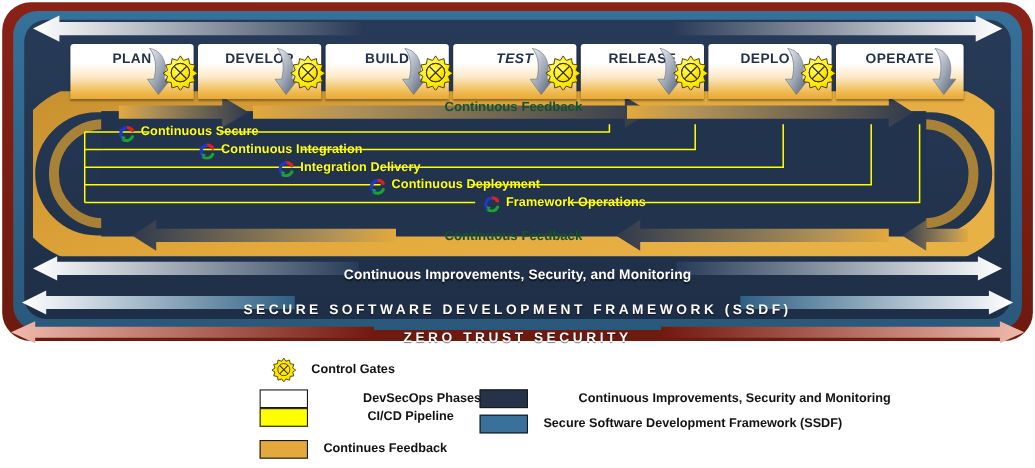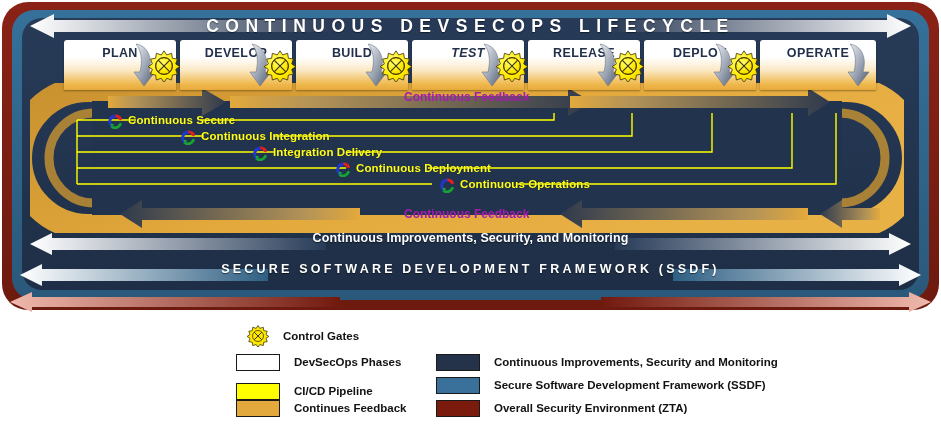--- a/index.html
+++ b/index.html
@@ -39,25 +39,25 @@
   
   #track{position:absolute;left:30px;top:83px;width:874px;height:150px;}
 
   
   #pipe{position:absolute;left:76px;top:114px;width:790px;height:78px;}
   .pipe-label{position:absolute;color:#ffff1a;font-size:11.5px;font-weight:bold;
       white-space:nowrap;letter-spacing:.1px;text-shadow:0 0 1px rgba(0,0,0,.6);}
   .cimark{position:absolute;width:15px;height:15px;}
 
   
-  .fb-cap{position:absolute;font-size:12px;font-weight:bold;color:#a21caf;
+  .fb-cap{position:absolute;font-size:12px;font-weight:bold;color:#14532d;
       white-space:nowrap;z-index:6;}
 
   
-  .band{position:absolute;display:flex;align-items:flex-start;justify-content:center;}
+  .band{position:absolute;display:flex;align-items:flex-end;justify-content:center;}
   .band-text{position:relative;z-index:5;color:#ffffff;font-weight:bold;white-space:nowrap;
       text-shadow:0 1px 1px rgba(0,0,0,.55);}
   #band-ci{left:30px;top:231px;width:881px;height:26px;}
   #band-ci .band-text{font-size:12.5px;letter-spacing:.1px;}
   #band-ssdf{left:20px;top:262px;width:901px;height:26px;}
   #band-ssdf .band-text{font-size:12.5px;letter-spacing:3.2px;}
   #band-zta{left:10px;top:290px;width:921px;height:24px;}
   #band-zta .band-text{font-size:12.5px;letter-spacing:3.2px;}
 
   
@@ -84,21 +84,20 @@
             <stop offset="100%" stop-color="#2a3a55"></stop>
         </linearGradient>
         <linearGradient id="gWhiteR" x1="0" y1="0" x2="1" y2="0">
           <stop offset="0%" stop-color="#2a3a55"></stop>
             <stop offset="100%" stop-color="#ffffff"></stop>
         </linearGradient>
       </defs>
       <path d="M0,15 L24,3 L24,9 L300,9 L300,21 L24,21 L24,27 Z" fill="url(#gWhiteL)"></path>
       <path d="M881,15 L857,3 L857,9 L581,9 L581,21 L857,21 L857,27 Z" fill="url(#gWhiteR)"></path>
     </svg>
-    <div id="title-text">CONTINUOUS DEVSECOPS LIFECYCLE</div>
   </div>
 
   <svg id="track" viewBox="0 0 874 150">
     <defs>
       <linearGradient id="trkShadeL" x1="0" y1="0" x2="1" y2="0.4">
         <stop offset="0%" stop-color="#c9912f"></stop>
           <stop offset="55%" stop-color="#e3a93c"></stop>
         <stop offset="100%" stop-color="#e8b146"></stop>
       </linearGradient>
       <linearGradient id="arrFadeR" x1="0" y1="0" x2="1" y2="0">
@@ -197,21 +196,21 @@
     </svg>
     <div class="pipe-label" style="left:280px;top:48px;">Continuous Deployment</div>
 
     <svg class="cimark" style="left:364px;top:64px;" viewBox="0 0 16 16">
       <path d="M8,2 A6,6 0 0 1 13.2,5" stroke="#e02020" stroke-width="3" fill="none" stroke-linecap="round"></path>
       <path d="M13.2,11 A6,6 0 0 1 4,13.5" stroke="#17a531" stroke-width="3" fill="none" stroke-linecap="round"></path>
       <path d="M3.5,12.5 A6,6 0 0 1 6.6,2.4" stroke="#2037cf" stroke-width="3" fill="none" stroke-linecap="round"></path>
       <path d="M13.6,2.2 L14.4,6.4 L10.4,5.2 Z" fill="#e02020"></path>
       <path d="M3.8,14.2 L2.6,10.2 L6.8,11.2 Z" fill="#17a531"></path>
     </svg>
-    <div class="pipe-label" style="left:384px;top:64px;">Continuous Operations</div>
+    <div class="pipe-label" style="left:384px;top:64px;">Framework Operations</div>
   </div>
 
   <div id="phases">
     <div class="phase" style="left:0px;width:112px;">
       <span>PLAN</span>
     </div>
     <div class="phase" style="left:116px;width:112px;">
       <span>DEVELOP</span>
     </div>
     <div class="phase" style="left:232px;width:112px;">
@@ -360,55 +359,52 @@
             <stop offset="100%" stop-color="#72190e"></stop>
         </linearGradient>
         <linearGradient id="gZtR" x1="0" y1="0" x2="1" y2="0">
           <stop offset="0%" stop-color="#72190e"></stop>
             <stop offset="100%" stop-color="#f0b9ad"></stop>
         </linearGradient>
       </defs>
       <path d="M0,12 L22,2 L22,7 L330,7 L330,17 L22,17 L22,22 Z" fill="url(#gZtL)"></path>
       <path d="M921,12 L899,2 L899,7 L591,7 L591,17 L899,17 L899,22 Z" fill="url(#gZtR)"></path>
     </svg>
+    <div class="band-text">ZERO TRUST SECURITY</div>
   </div>
 
   <div id="legend">
 
     <div class="lg-row" style="left:0px;top:0px;">
       <svg class="lg-gear" viewBox="0 0 40 40">
         <g fill="#ffe800" stroke="#3a3100" stroke-width="1.4">
           <path d="M20,1 l3.4,5.2 6.1,-2.1 1.0,6.2 6.2,1.0 -2.1,6.1 5.2,3.4 -5.2,3.4 2.1,6.1 -6.2,1.0 -1.0,6.2 -6.1,-2.1 -3.4,5.2 -3.4,-5.2 -6.1,2.1 -1.0,-6.2 -6.2,-1.0 2.1,-6.1 -5.2,-3.4 5.2,-3.4 -2.1,-6.1 6.2,-1.0 1.0,-6.2 6.1,2.1 Z"></path>
           <circle cx="20" cy="20" r="10" fill="#ffe800"></circle>
         </g>
         <path d="M13,13 L27,27 M27,13 L13,27" stroke="#3a3100" stroke-width="1.8" fill="none"></path>
       </svg>
       <span class="lg-txt">Control Gates</span>
     </div>
 
-    <div class="lg-row" style="left:0px;top:26px;">
+    <div class="lg-row" style="left:0px;top:26px;gap:36px;">
       <span class="sw" style="background:#ffffff;"></span>
       <span class="lg-txt">DevSecOps Phases</span>
     </div>
-    <div class="lg-row" style="left:0px;top:55px;">
+    <div class="lg-row" style="left:0px;top:43px;gap:40px;">
       <span class="sw" style="background:#ffff00;"></span>
       <span class="lg-txt">CI/CD Pipeline</span>
     </div>
     <div class="lg-row" style="left:0px;top:72px;">
       <span class="sw" style="background:#e3a93c;"></span>
       <span class="lg-txt">Continues Feedback</span>
     </div>
 
-    <div class="lg-row" style="left:200px;top:26px;">
+    <div class="lg-row" style="left:200px;top:26px;gap:32px;">
       <span class="sw" style="background:#243349;"></span>
       <span class="lg-txt">Continuous Improvements, Security and Monitoring</span>
     </div>
     <div class="lg-row" style="left:200px;top:49px;">
       <span class="sw" style="background:#3a719b;"></span>
       <span class="lg-txt">Secure Software Development Framework (SSDF)</span>
     </div>
-    <div class="lg-row" style="left:200px;top:72px;">
-      <span class="sw" style="background:#7a1b0e;"></span>
-      <span class="lg-txt">Overall Security Environment (ZTA)</span>
-    </div>
   </div>
 
 </div>
 
 </body></html>

